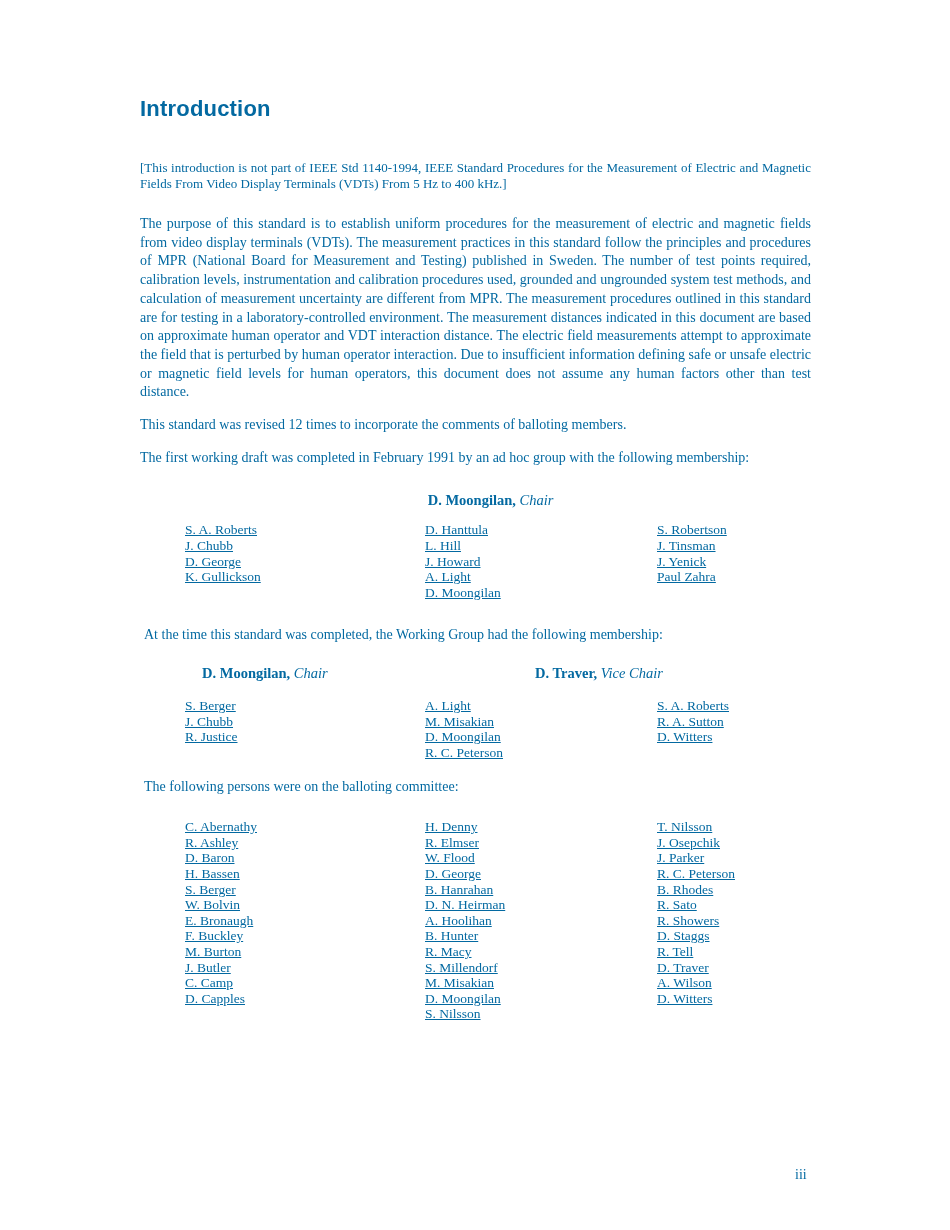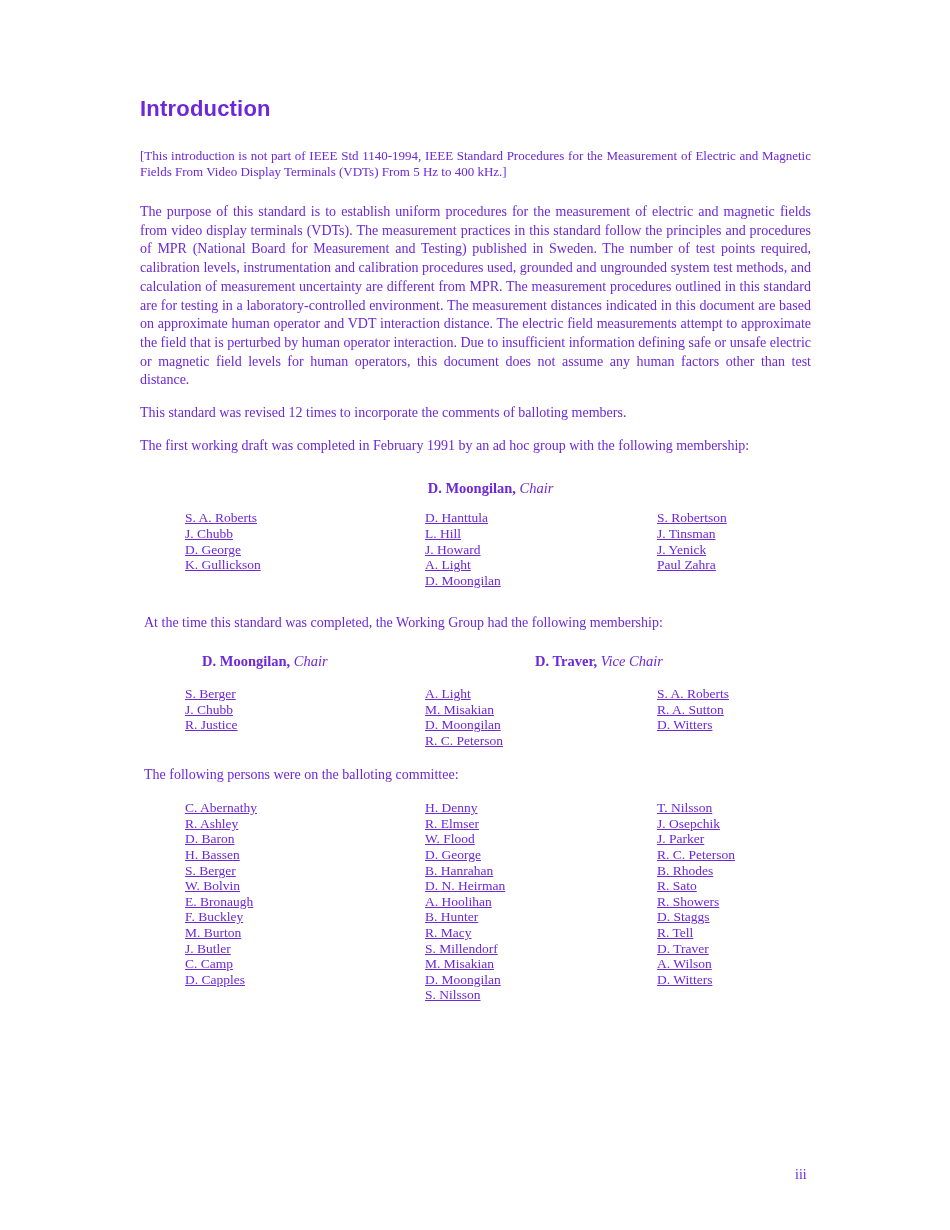--- a/index.html
+++ b/index.html
@@ -1,40 +1,40 @@
 <!DOCTYPE html>
 <html><head>
 <meta charset="utf-8">
 <style>
   html, body { margin: 0; padding: 0; background: #ffffff; }
   .page {
     position: relative;
     width: 950px;
     height: 1192px;
     background: #ffffff;
-    color: #6d28d9;
+    color: #0369a1;
     font-family: "Liberation Serif", serif;
     overflow: hidden;
   }
   .content {
     position: absolute;
     left: 140px;
     top: 0;
     width: 671px;
   }
   .doc-title {
     margin: 96px 0 0 0;
     font-family: "Liberation Sans", sans-serif;
     font-weight: bold;
     font-size: 22px;
     line-height: 26px;
     letter-spacing: 0.2px;
   }
   .intro-note {
-    margin-top: 26px;
+    margin-top: 38px;
     font-size: 13px;
     line-height: 15.5px;
     text-align: justify;
   }
   .body-para {
     font-size: 14px;
     line-height: 18.7px;
     text-align: justify;
   }
   .para1 { margin-top: 24px; }
@@ -62,21 +62,21 @@
   .chair-pos-2 { position: absolute; left: 395px; top: 0; white-space: nowrap; }
   .name-list {
     display: flex;
     align-items: flex-start;
     font-size: 13.5px;
     line-height: 15.6px;
     text-decoration: underline;
   }
   .list-1 { margin-top: 13px; }
   .list-2 { margin-top: 16px; }
-  .list-3 { margin-top: 15px; }
+  .list-3 { margin-top: 22px; }
   .name-col-1 { margin-left: 45px; width: 240px; }
   .name-col-2 { width: 232px; }
   .name-col-3 { flex: 1; }
   .name-item { white-space: nowrap; }
   .page-number {
     position: absolute;
     left: 795px;
     top: 1166px;
     font-size: 14px;
     line-height: 17px;

